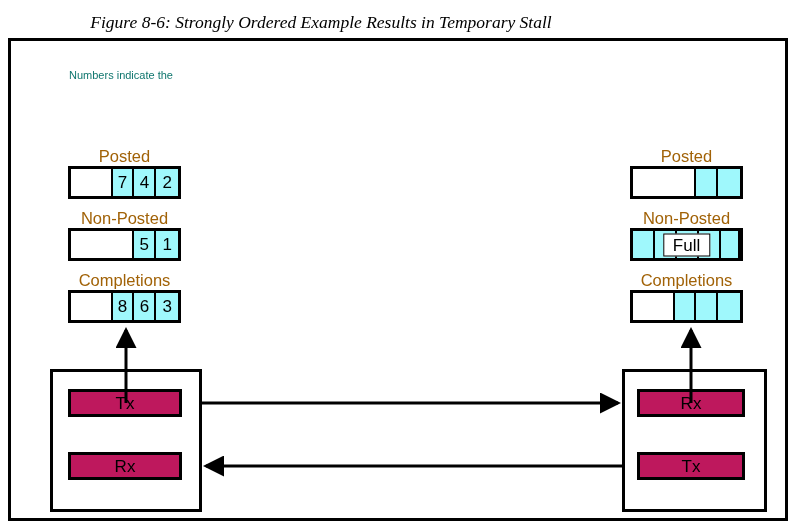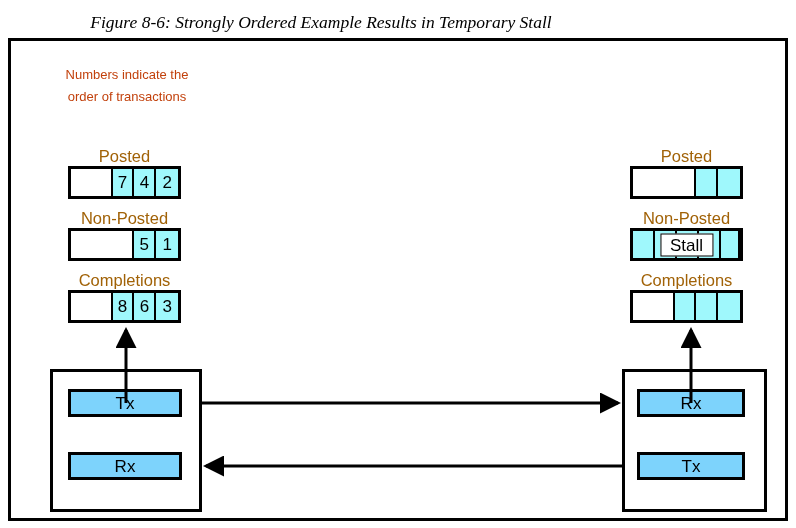--- a/index.html
+++ b/index.html
@@ -38,26 +38,26 @@
     width: 780px;
     height: 483px;
     border: 3px solid #000000;
     box-sizing: border-box;
     background: #ffffff;
   }
 
   
   #annotation {
     position: absolute;
-    left: 16px;
+    left: 10px;
     top: 64px;
     width: 222px;
     text-align: center;
-    color: #c2410c;
-    font-size: 13px;
+    color: #0f766e;
+    font-size: 11px;
     line-height: 22px;
   }
   #annotation div { white-space: nowrap; }
 
   
   .buffer-group { position: absolute; }
   .buffer-label {
     text-align: center;
     font-size: 16.5px;
     color: #a16207;
@@ -104,21 +104,21 @@
   .device-box {
     position: absolute;
     border: 3px solid #000000;
     box-sizing: border-box;
     background: #ffffff;
   }
   .port-box {
     position: absolute;
     border: 3px solid #000000;
     box-sizing: border-box;
-    background: #7dd3fc;
+    background: #be185d;
     display: flex;
     align-items: center;
     justify-content: center;
     font-size: 17px;
     color: #000000;
     line-height: 1;
   }
 
   
   #connectors {
@@ -130,21 +130,20 @@
 </style>
 </head>
 <body>
 
 <div id="figure-title">Figure 8-6: Strongly Ordered Example Results in Temporary Stall</div>
 
 <div id="figure-frame"></div>
 
 <div id="annotation">
   <div>Numbers indicate the</div>
-  <div>order of transactions</div>
 </div>
 
 <div class="buffer-group" style="left:68px; top:146px; width:113px;">
   <div class="buffer-label">Posted</div>
   <div class="buffer-queue">
     <div class="buffer-cell" style="width:44px;"></div>
     <div class="buffer-cell filled" style="width:23px;">7</div>
     <div class="buffer-cell filled" style="width:23px;">4</div>
     <div class="buffer-cell filled" style="width:23px;">2</div>
   </div>
@@ -179,21 +178,21 @@
 </div>
 
 <div class="buffer-group" style="left:630px; top:208px; width:113px;">
   <div class="buffer-label">Non-Posted</div>
   <div class="buffer-queue">
     <div class="buffer-cell filled" style="width:22px;"></div>
     <div class="buffer-cell filled" style="width:22px;"></div>
     <div class="buffer-cell filled" style="width:22px;"></div>
     <div class="buffer-cell filled" style="width:22px;"></div>
     <div class="buffer-cell filled" style="width:19px;"></div>
-    <div class="full-tag">Stall</div>
+    <div class="full-tag">Full</div>
   </div>
 </div>
 
 <div class="buffer-group" style="left:630px; top:270px; width:113px;">
   <div class="buffer-label">Completions</div>
   <div class="buffer-queue">
     <div class="buffer-cell" style="width:44px;"></div>
     <div class="buffer-cell filled" style="width:23px;"></div>
     <div class="buffer-cell filled" style="width:23px;"></div>
     <div class="buffer-cell filled" style="width:23px;"></div>

